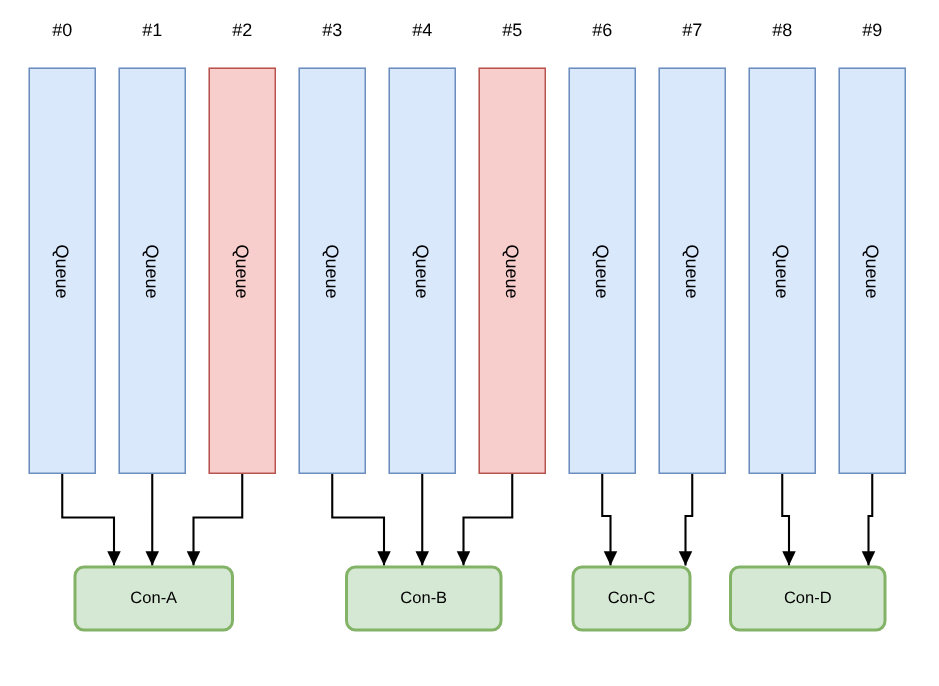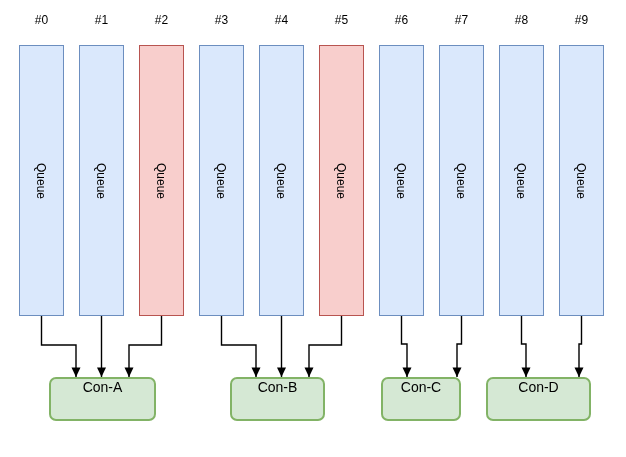--- a/index.html
+++ b/index.html
@@ -27,22 +27,22 @@
   }
   .vtext {
     transform:rotate(90deg);
     white-space:nowrap; font-size:12px; color:#000;
   }
   .consumer {
     position:absolute; top:377px; height:44px;
     background:var(--consumer-fill,#d5e8d4);
     border:2px solid var(--consumer-stroke,#82b366);
     border-radius:7px; box-sizing:border-box;
-    display:flex; align-items:flex-start; justify-content:center;
-    font-size:14px; color:#000;
+    display:flex; align-items:center; justify-content:center;
+    font-size:11px; color:#000;
   }
   .edges { position:absolute; left:0; top:0; pointer-events:none; }
   .edge { fill:none; stroke:var(--arrow,#000000); stroke-width:1.4px; }
 </style>
 </head>
 <body>
 
 <div class="canvas">
 
   <svg class="edges" width="626" height="457" viewBox="0 0 626 457">
@@ -120,21 +120,21 @@
   <div class="qcol" style="left:559px">
     <div class="qlabel">#9</div>
     <div class="qbox">
         <span class="vtext">Queue</span>
       </div>
   </div>
 
   <div class="consumer" style="left:49px;  width:107px">
     <span>Con-A</span>
   </div>
-  <div class="consumer" style="left:230px; width:95px">
+  <div class="consumer" style="left:230px; width:105px">
     <span>Con-B</span>
   </div>
   <div class="consumer" style="left:381px; width:80px">
     <span>Con-C</span>
   </div>
   <div class="consumer" style="left:486px; width:105px">
     <span>Con-D</span>
   </div>
 
 </div>

